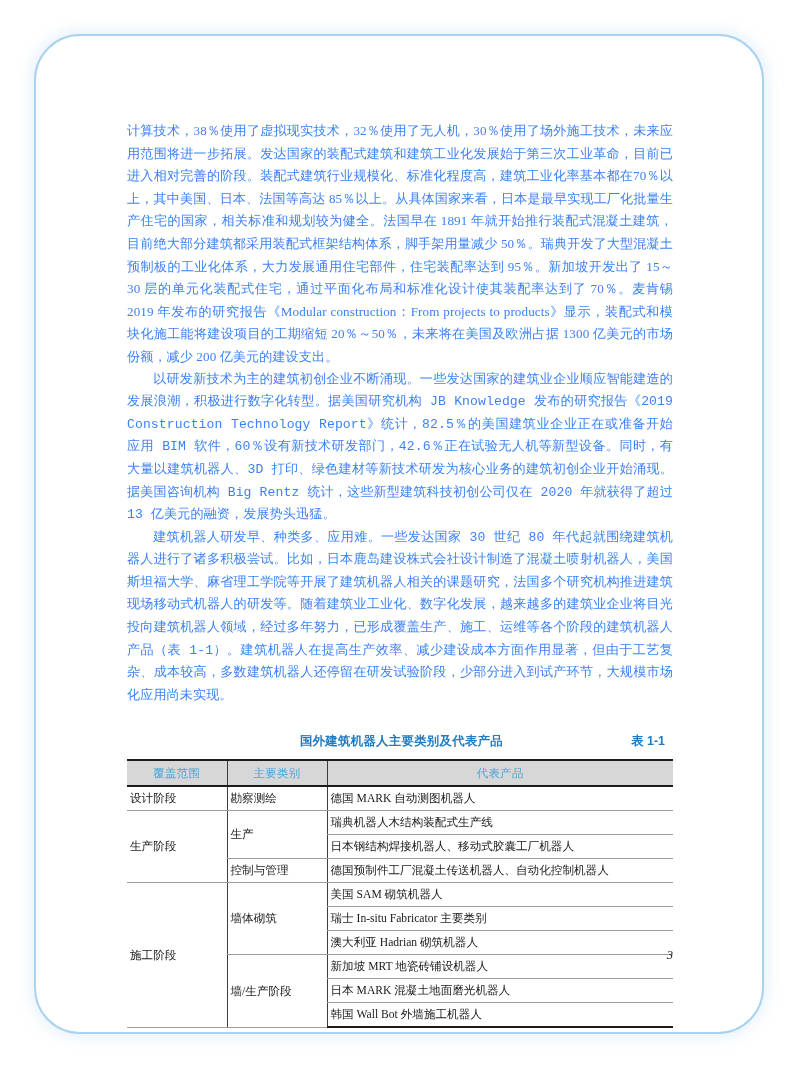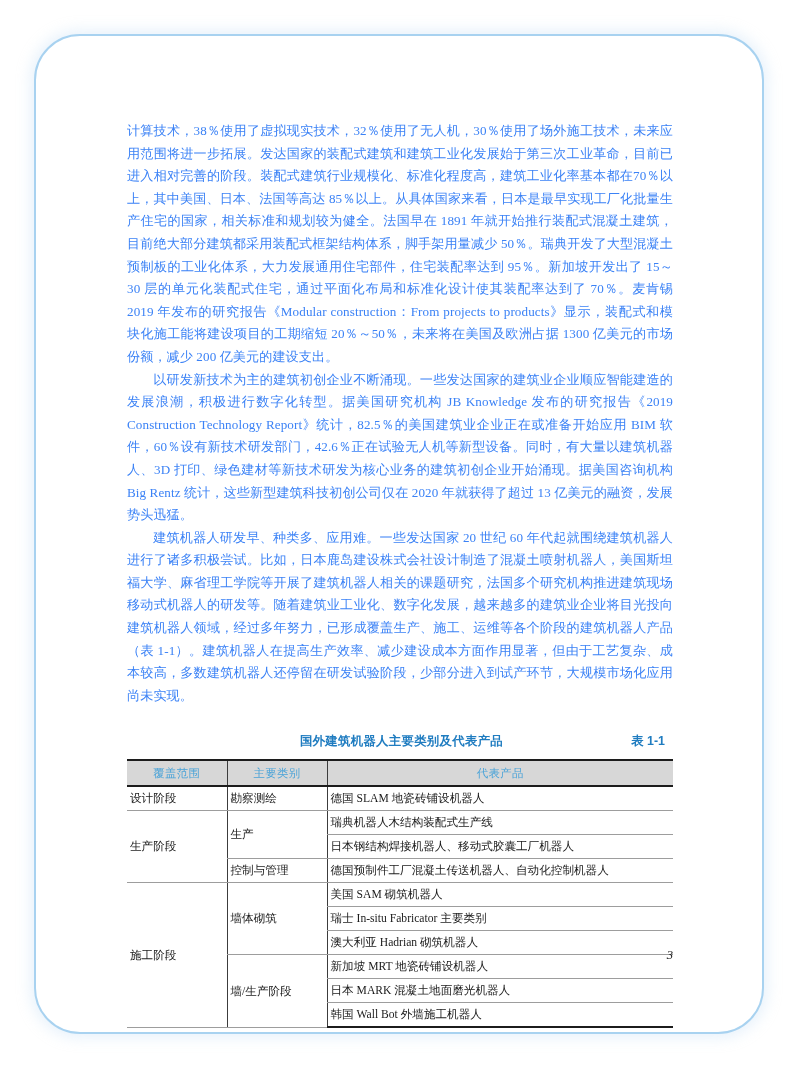--- a/index.html
+++ b/index.html
@@ -50,20 +50,21 @@
     font-size: 13.1px;
     line-height: 22.6px;
     color: #3b82f6;
     text-align: justify;
     text-justify: inter-ideograph;
     letter-spacing: 0.1px;
     font-family: "Liberation Serif", "DejaVu Serif", serif;
   }
   p.indent {
     text-indent: 2em;
+    font-family: Liberation Mono, monospace;
   }
 
   
   .table-caption-row {
     position: relative;
     margin-top: 26px;
     height: 20px;
   }
   .table-title {
     position: absolute;
@@ -151,21 +152,21 @@
 <div class="page-inner">
 
   <div class="page-frame"></div>
 
   <div class="content">
 
     <p class="body-par">计算技术，38％使用了虚拟现实技术，32％使用了无人机，30％使用了场外施工技术，未来应用范围将进一步拓展。发达国家的装配式建筑和建筑工业化发展始于第三次工业革命，目前已进入相对完善的阶段。装配式建筑行业规模化、标准化程度高，建筑工业化率基本都在70％以上，其中美国、日本、法国等高达 85％以上。从具体国家来看，日本是最早实现工厂化批量生产住宅的国家，相关标准和规划较为健全。法国早在 1891 年就开始推行装配式混凝土建筑，目前绝大部分建筑都采用装配式框架结构体系，脚手架用量减少 50％。瑞典开发了大型混凝土预制板的工业化体系，大力发展通用住宅部件，住宅装配率达到 95％。新加坡开发出了 15～30 层的单元化装配式住宅，通过平面化布局和标准化设计使其装配率达到了 70％。麦肯锡 2019 年发布的研究报告《Modular construction：From projects to products》显示，装配式和模块化施工能将建设项目的工期缩短 20％～50％，未来将在美国及欧洲占据 1300 亿美元的市场份额，减少 200 亿美元的建设支出。</p>
 
     <p class="body-par indent">以研发新技术为主的建筑初创企业不断涌现。一些发达国家的建筑业企业顺应智能建造的发展浪潮，积极进行数字化转型。据美国研究机构 JB Knowledge 发布的研究报告《2019 Construction Technology Report》统计，82.5％的美国建筑业企业正在或准备开始应用 BIM 软件，60％设有新技术研发部门，42.6％正在试验无人机等新型设备。同时，有大量以建筑机器人、3D 打印、绿色建材等新技术研发为核心业务的建筑初创企业开始涌现。据美国咨询机构 Big Rentz 统计，这些新型建筑科技初创公司仅在 2020 年就获得了超过 13 亿美元的融资，发展势头迅猛。</p>
 
-    <p class="body-par indent">建筑机器人研发早、种类多、应用难。一些发达国家 20 世纪 60 年代起就围绕建筑机器人进行了诸多积极尝试。比如，日本鹿岛建设株式会社设计制造了混凝土喷射机器人，美国斯坦福大学、麻省理工学院等开展了建筑机器人相关的课题研究，法国多个研究机构推进建筑现场移动式机器人的研发等。随着建筑业工业化、数字化发展，越来越多的建筑业企业将目光投向建筑机器人领域，经过多年努力，已形成覆盖生产、施工、运维等各个阶段的建筑机器人产品（表 1-1）。建筑机器人在提高生产效率、减少建设成本方面作用显著，但由于工艺复杂、成本较高，多数建筑机器人还停留在研发试验阶段，少部分进入到试产环节，大规模市场化应用尚未实现。</p>
+    <p class="body-par indent">建筑机器人研发早、种类多、应用难。一些发达国家 30 世纪 80 年代起就围绕建筑机器人进行了诸多积极尝试。比如，日本鹿岛建设株式会社设计制造了混凝土喷射机器人，美国斯坦福大学、麻省理工学院等开展了建筑机器人相关的课题研究，法国多个研究机构推进建筑现场移动式机器人的研发等。随着建筑业工业化、数字化发展，越来越多的建筑业企业将目光投向建筑机器人领域，经过多年努力，已形成覆盖生产、施工、运维等各个阶段的建筑机器人产品（表 1-1）。建筑机器人在提高生产效率、减少建设成本方面作用显著，但由于工艺复杂、成本较高，多数建筑机器人还停留在研发试验阶段，少部分进入到试产环节，大规模市场化应用尚未实现。</p>
 
     <div class="table-caption-row">
       <div class="table-title">国外建筑机器人主要类别及代表产品</div>
       <div class="table-number">表 1-1</div>
     </div>
 
     <table class="robot-table">
       <colgroup>
         <col style="width:100px">
         <col style="width:100px">
@@ -176,21 +177,21 @@
           <th>覆盖范围</th>
           <th>主要类别</th>
           <th>代表产品</th>
         </tr>
       </thead>
       <tbody>
 
         <tr>
           <td class="col-a" rowspan="1">设计阶段</td>
           <td rowspan="1">勘察测绘</td>
-          <td>德国 SLAM 地瓷砖铺设机器人</td>
+          <td>德国 MARK 自动测图机器人</td>
         </tr>
 
         <tr>
           <td class="col-a" rowspan="3">生产阶段</td>
           <td rowspan="2">生产</td>
           <td>瑞典机器人木结构装配式生产线</td>
         </tr>
 
         <tr>
           <td>日本钢结构焊接机器人、移动式胶囊工厂机器人</td>

